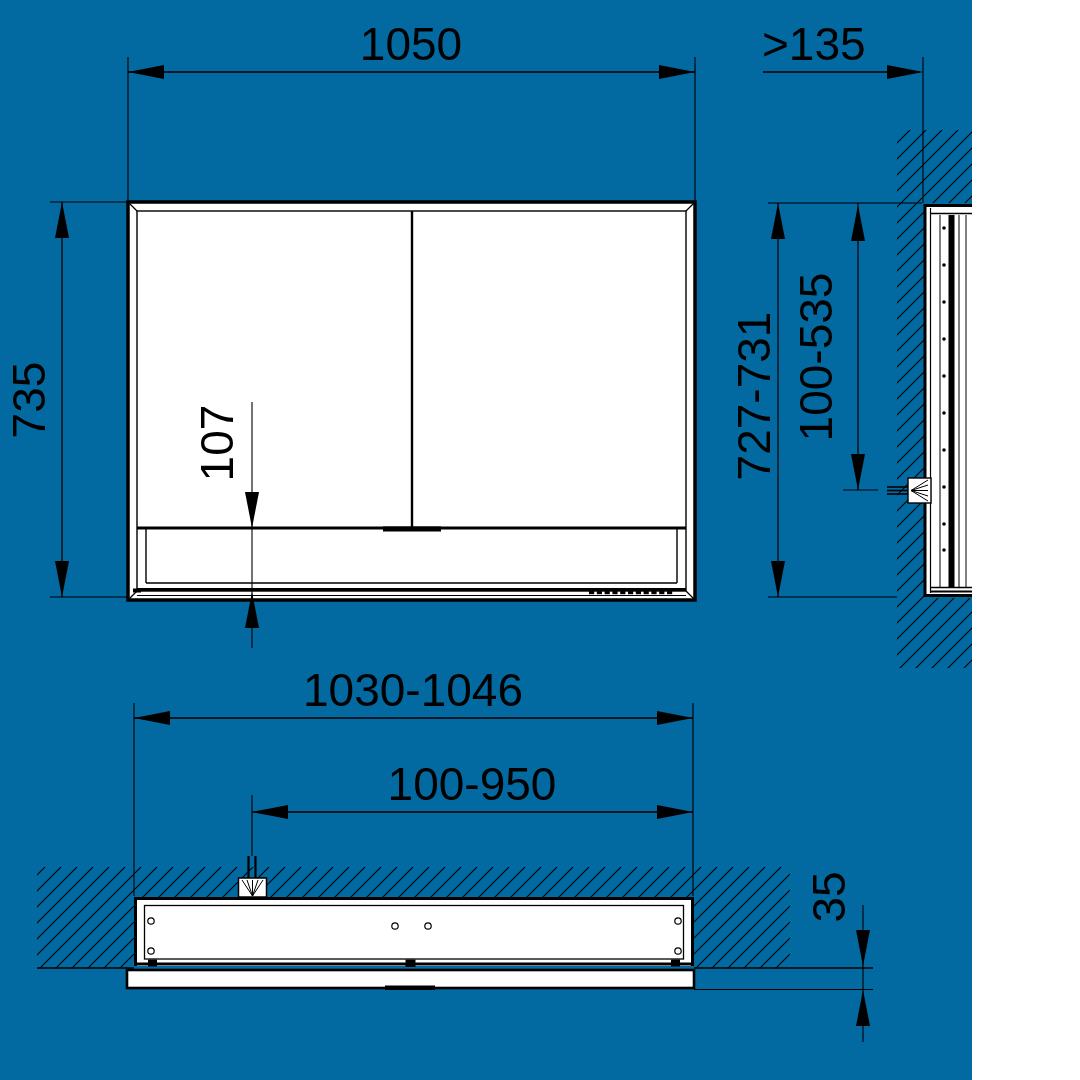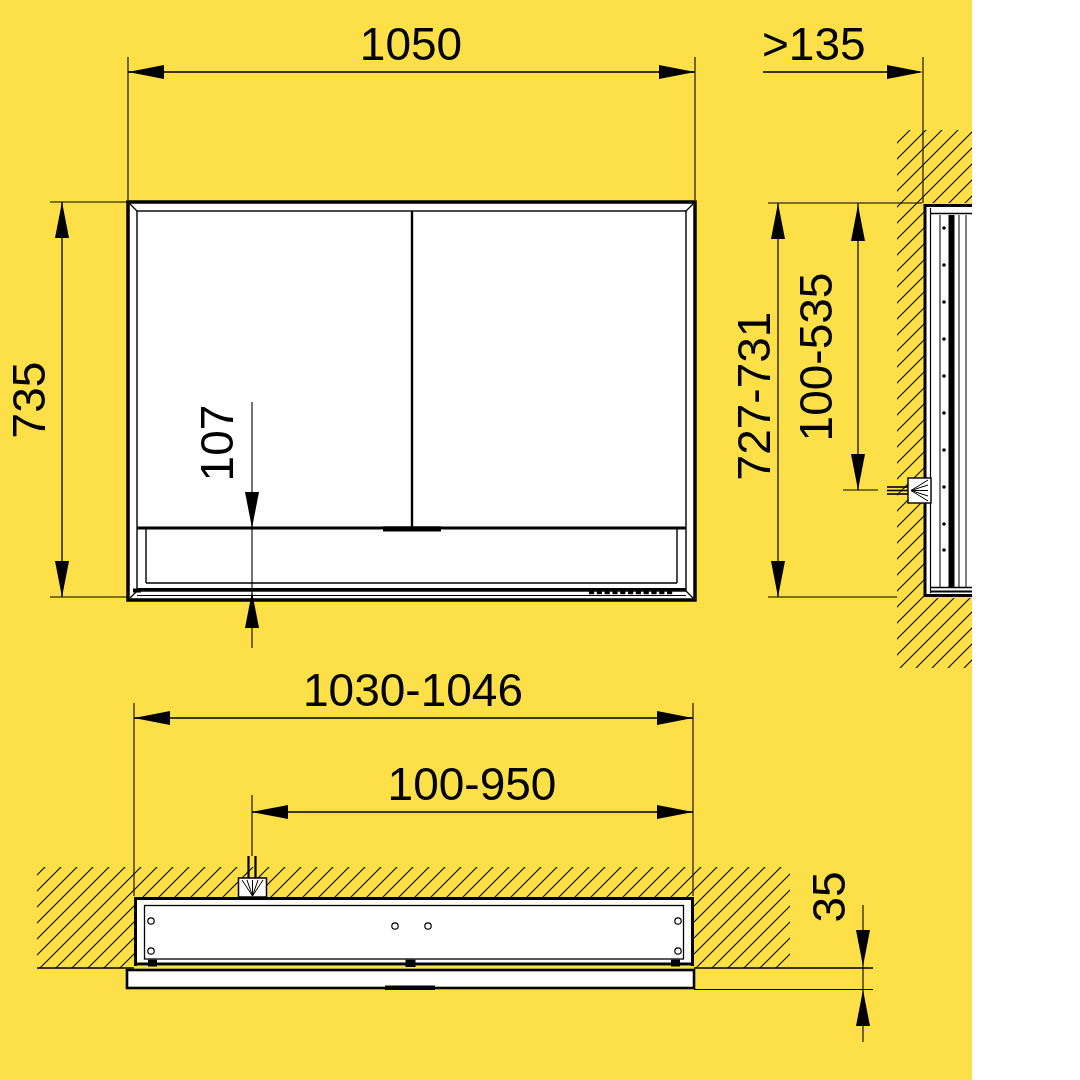--- a/index.html
+++ b/index.html
@@ -1,16 +1,16 @@
 <!DOCTYPE html>
 <html><head>
 <meta charset="utf-8">
 <style>
   html,body{margin:0;padding:0;background:#ffffff;}
-  .stage{position:relative;width:972px;height:1080px;background:#fde047;overflow:hidden;}
+  .stage{position:relative;width:972px;height:1080px;background:#0369a1;overflow:hidden;}
   svg{position:absolute;left:0;top:0;}
   text{font-family:"Liberation Sans","DejaVu Sans",sans-serif;font-size:46px;fill:#000;}
 </style>
 </head>
 <body>
 
 <div class="stage">
 <svg width="1080" height="1080" viewBox="0 0 1080 1080">
   <defs>
     <pattern id="hatch" width="16" height="16" patternUnits="userSpaceOnUse">

